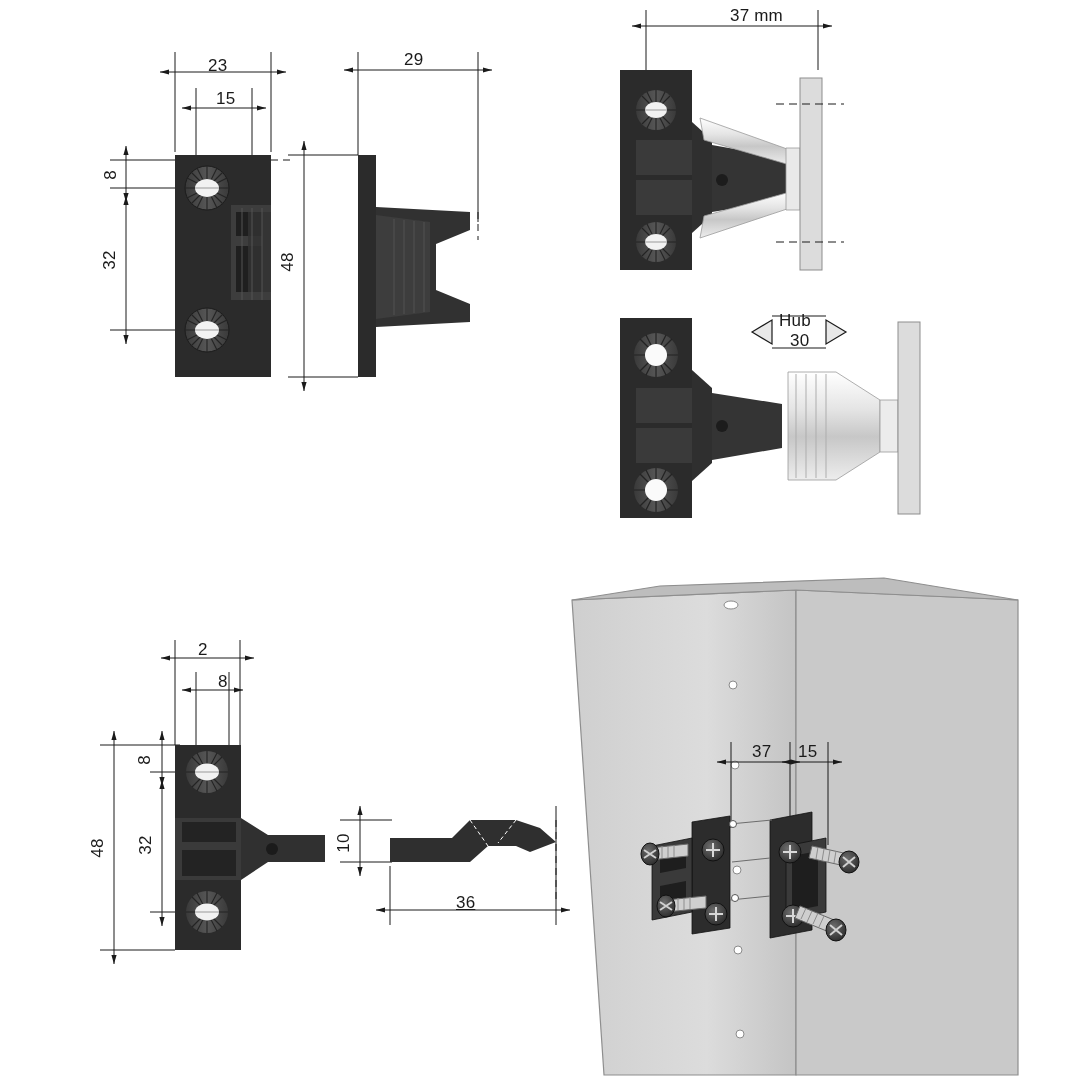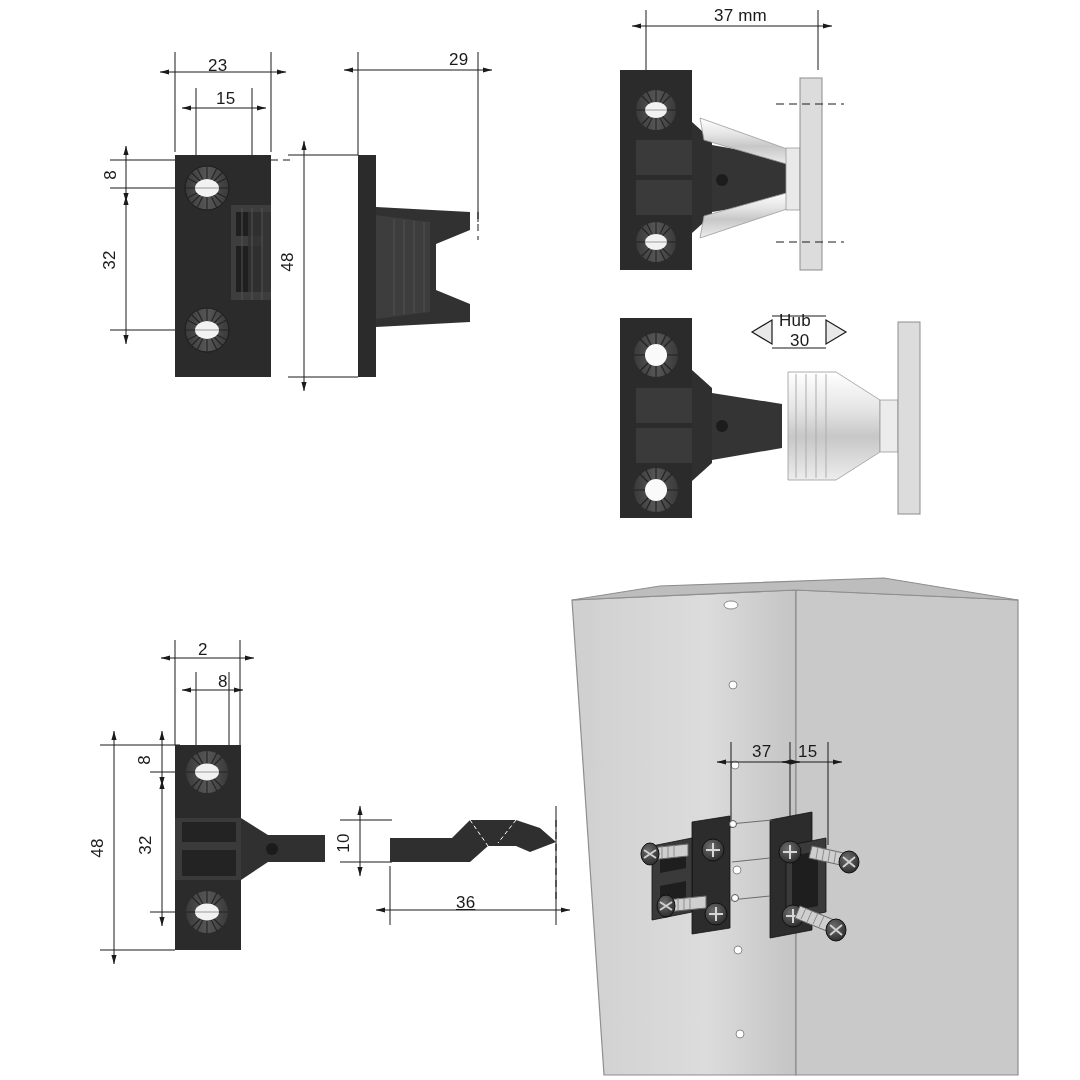--- a/index.html
+++ b/index.html
@@ -437,24 +437,24 @@
       <path d="M830,925 L842,935 M830,935 L842,925" stroke="#d0d0d0" stroke-width="2"></path>
     </g>
   </g>
 </svg>
 
 <div class="dimtext" style="left:208px;top:56px;">23</div>
 <div class="dimtext" style="left:216px;top:89px;">15</div>
 <div class="dimtext vert" style="left:106px;top:165px;transform:rotate(-90deg);">8</div>
 <div class="dimtext vert" style="left:100px;top:250px;transform:rotate(-90deg);">32</div>
 
-<div class="dimtext" style="left:404px;top:50px;margin-left:45px;">29</div>
+<div class="dimtext" style="left:404px;top:50px;">29</div>
 <div class="dimtext vert" style="left:278px;top:252px;transform:rotate(-90deg);">48</div>
 
-<div class="dimtext" style="left:714px;top:6px;">37 mm</div>
+<div class="dimtext" style="left:730px;top:6px;">37 mm</div>
 
 <div class="dimtext" style="left:779px;top:311px;">Hub</div>
 <div class="dimtext" style="left:790px;top:331px;">30</div>
 
 <div class="dimtext" style="left:198px;top:640px;">2</div>
 <div class="dimtext" style="left:218px;top:672px;">8</div>
 <div class="dimtext vert" style="left:140px;top:750px;transform:rotate(-90deg);">8</div>
 <div class="dimtext vert" style="left:136px;top:835px;transform:rotate(-90deg);">32</div>
 <div class="dimtext vert" style="left:88px;top:838px;transform:rotate(-90deg);">48</div>
 

